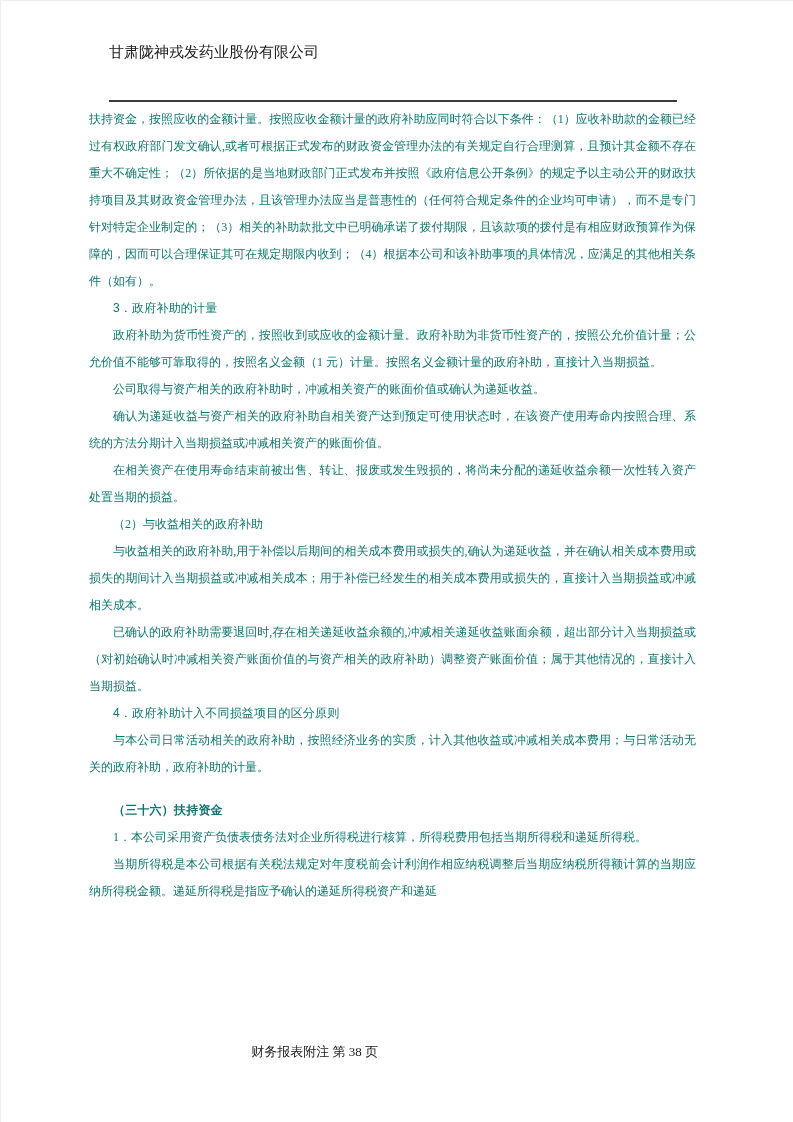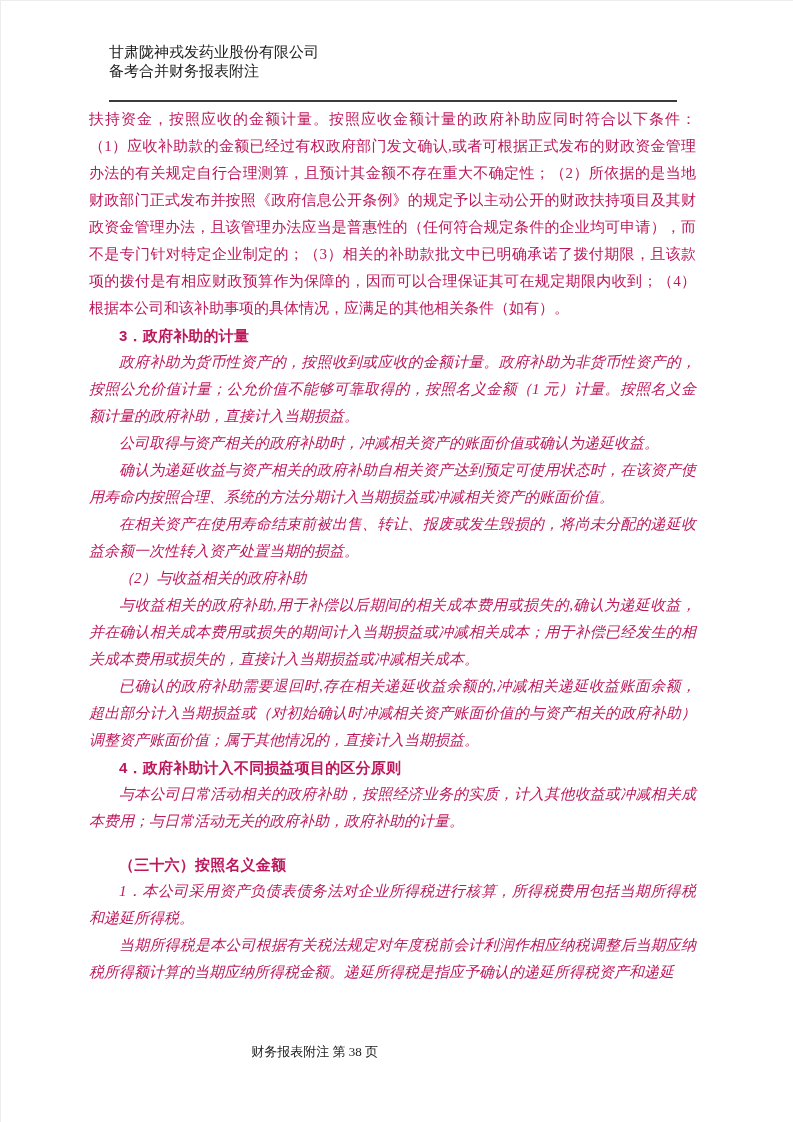--- a/index.html
+++ b/index.html
@@ -33,33 +33,33 @@
     top: 99px;
     width: 568px;
     height: 2px;
     background: #3b3b3b;
   }
   .doc-body {
     position: absolute;
     left: 88px;
     top: 105px;
     width: 607px;
-    font-size: 15px;
+    font-size: 12px;
     line-height: 27px;
     text-align: justify;
-    color: #be185d;
+    color: #0f766e;
   }
   .doc-body p {
     margin: 0;
     padding: 0;
   }
-  .para-indent { text-indent: 2em; font-style: italic; }
+  .para-indent { text-indent: 2em; }
   .para-noindent { text-indent: 0; }
   .num-heading {
-    font-weight: bold;
+    font-weight: normal;
     text-indent: 2em;
     font-family: "Liberation Sans", "DejaVu Sans", sans-serif;
     letter-spacing: 0.2px;
   }
   .major-heading {
     font-weight: bold;
     text-indent: 2em;
     margin-top: 16px !important;
     font-family: "Liberation Sans", "DejaVu Sans", sans-serif;
     letter-spacing: 0.2px;
@@ -74,36 +74,35 @@
     color: #1c1c1c;
   }
 </style>
 </head>
 <body>
 
 <div class="page">
 
   <div class="page-header">
     <div>甘肃陇神戎发药业股份有限公司</div>
-    <div>备考合并财务报表附注</div>
   </div>
   <div class="header-divider"></div>
 
   <div class="doc-body">
     <p class="para-noindent">扶持资金，按照应收的金额计量。按照应收金额计量的政府补助应同时符合以下条件：（1）应收补助款的金额已经过有权政府部门发文确认,或者可根据正式发布的财政资金管理办法的有关规定自行合理测算，且预计其金额不存在重大不确定性；（2）所依据的是当地财政部门正式发布并按照《政府信息公开条例》的规定予以主动公开的财政扶持项目及其财政资金管理办法，且该管理办法应当是普惠性的（任何符合规定条件的企业均可申请），而不是专门针对特定企业制定的；（3）相关的补助款批文中已明确承诺了拨付期限，且该款项的拨付是有相应财政预算作为保障的，因而可以合理保证其可在规定期限内收到；（4）根据本公司和该补助事项的具体情况，应满足的其他相关条件（如有）。</p>
     <p class="num-heading">3．政府补助的计量</p>
     <p class="para-indent">政府补助为货币性资产的，按照收到或应收的金额计量。政府补助为非货币性资产的，按照公允价值计量；公允价值不能够可靠取得的，按照名义金额（1 元）计量。按照名义金额计量的政府补助，直接计入当期损益。</p>
     <p class="para-indent">公司取得与资产相关的政府补助时，冲减相关资产的账面价值或确认为递延收益。</p>
     <p class="para-indent">确认为递延收益与资产相关的政府补助自相关资产达到预定可使用状态时，在该资产使用寿命内按照合理、系统的方法分期计入当期损益或冲减相关资产的账面价值。</p>
     <p class="para-indent">在相关资产在使用寿命结束前被出售、转让、报废或发生毁损的，将尚未分配的递延收益余额一次性转入资产处置当期的损益。</p>
     <p class="para-indent">（2）与收益相关的政府补助</p>
     <p class="para-indent">与收益相关的政府补助,用于补偿以后期间的相关成本费用或损失的,确认为递延收益，并在确认相关成本费用或损失的期间计入当期损益或冲减相关成本；用于补偿已经发生的相关成本费用或损失的，直接计入当期损益或冲减相关成本。</p>
     <p class="para-indent">已确认的政府补助需要退回时,存在相关递延收益余额的,冲减相关递延收益账面余额，超出部分计入当期损益或（对初始确认时冲减相关资产账面价值的与资产相关的政府补助）调整资产账面价值；属于其他情况的，直接计入当期损益。</p>
     <p class="num-heading">4．政府补助计入不同损益项目的区分原则</p>
     <p class="para-indent">与本公司日常活动相关的政府补助，按照经济业务的实质，计入其他收益或冲减相关成本费用；与日常活动无关的政府补助，政府补助的计量。</p>
-    <p class="major-heading">（三十六）按照名义金额</p>
+    <p class="major-heading">（三十六）扶持资金</p>
     <p class="para-indent">1．本公司采用资产负债表债务法对企业所得税进行核算，所得税费用包括当期所得税和递延所得税。</p>
     <p class="para-indent">当期所得税是本公司根据有关税法规定对年度税前会计利润作相应纳税调整后当期应纳税所得额计算的当期应纳所得税金额。递延所得税是指应予确认的递延所得税资产和递延</p>
   </div>
 
   <div class="page-footer">财务报表附注 第 38 页</div>
 
 </div>
 
 </body></html>

